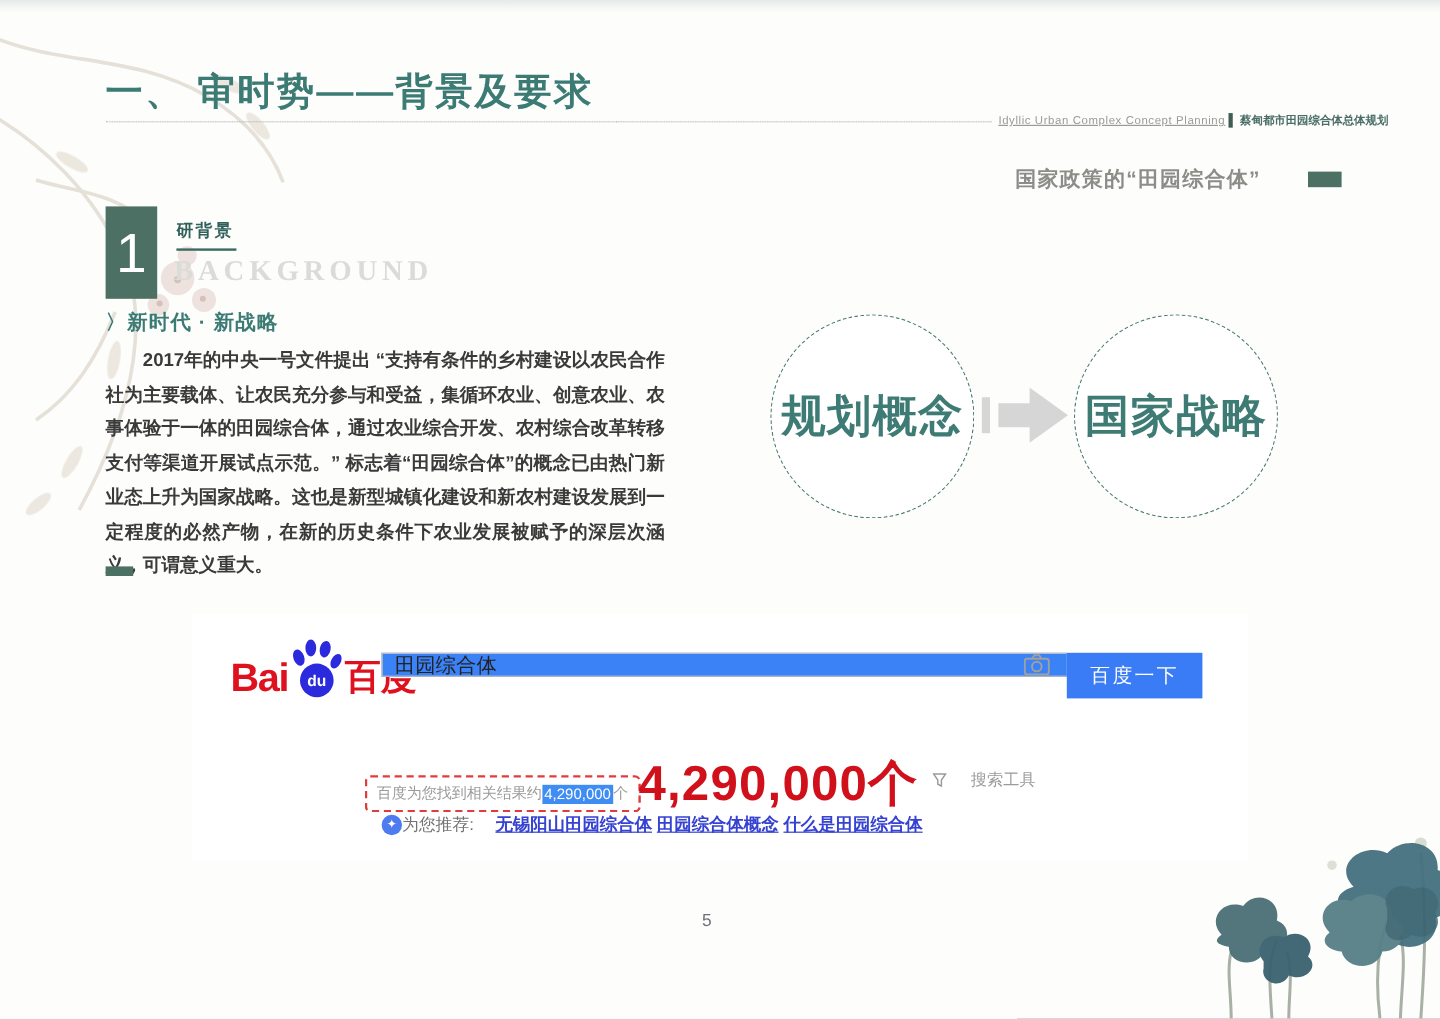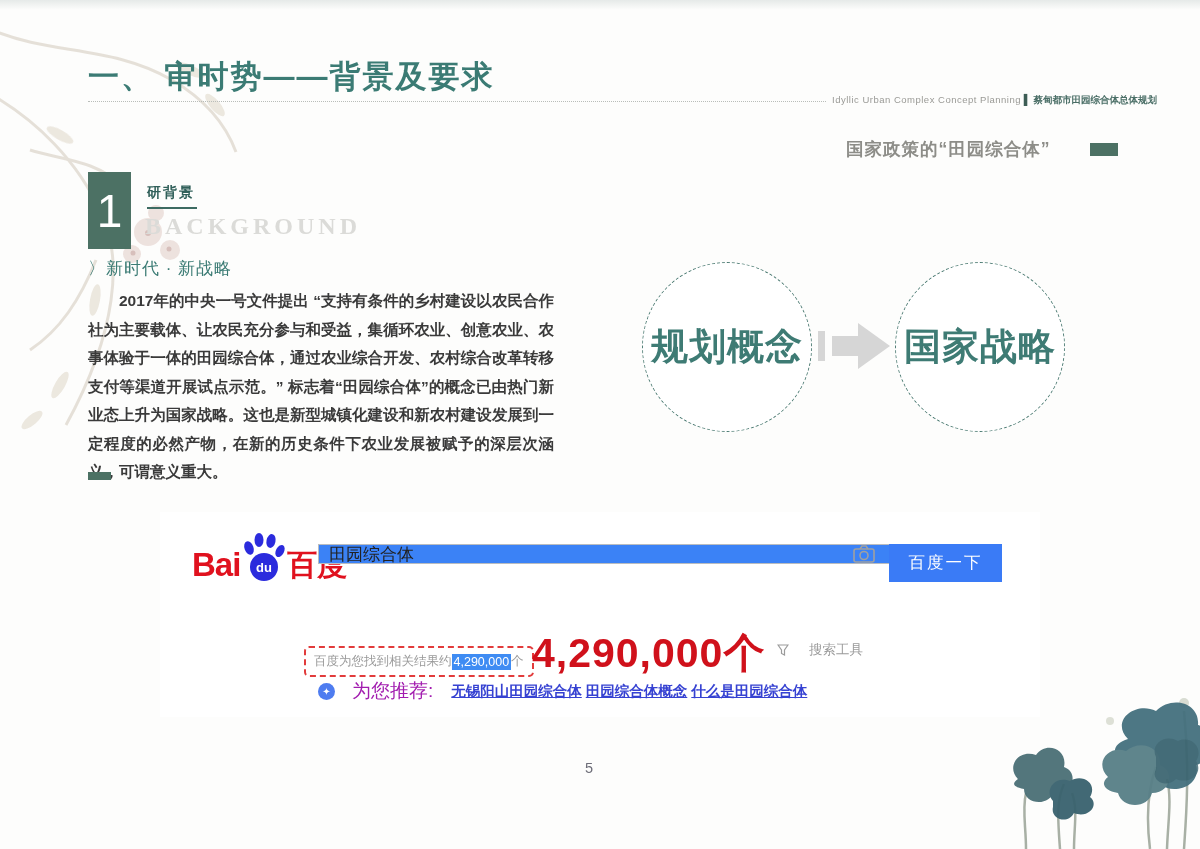--- a/index.html
+++ b/index.html
@@ -14,40 +14,40 @@
   
   .deco-tl { position:absolute; top:0; left:0; pointer-events:none; }
   .deco-br { position:absolute; right:0; bottom:0; pointer-events:none; }
 
   
   .page-title { position:absolute; left:88px; top:56px; font-size:31px; font-weight:bold;
     color:#3b7b74; letter-spacing:2px; }
   .title-rule { position:absolute; left:88px; top:101px; width:738px;
     border-top:1.5px dotted #b9bdb9; }
   .header-note { position:absolute; left:832px; top:94px; font-size:9.5px; white-space:nowrap; }
-  .header-note .en { color:#9a9a96; letter-spacing:.5px; }
+  .header-note .en { color:#9a9a96; letter-spacing:.5px;text-decoration:underline; }
   .header-note .bar { color:#3d5d55; font-size:10px; }
   .header-note .zh { color:#4a6e66; font-weight:bold; }
 
   .topic-right { position:absolute; left:846px; top:137px; font-size:17.5px; font-weight:600;
     color:#8d8d88; letter-spacing:1px; }
   .topic-square { position:absolute; left:1090px; top:143px; width:28px; height:13px;
     background:#4c7164; }
 
   
   .sec-num { position:absolute; left:88px; top:172px; width:43px; height:77px; background:#4c7164;
     color:#fff; font-size:46px; display:flex; align-items:center; justify-content:center;
     font-weight:400; }
   .sec-zh { position:absolute; left:147px; top:184px; font-size:14px; font-weight:bold; color:#31605a; letter-spacing:2px;}
   .sec-underline { position:absolute; left:147px; top:207px; width:50px; height:2px; background:#3d6b62; }
   .sec-en { position:absolute; left:145px; top:213px; font-size:24px; font-weight:bold; color:#dbdbd8;
     font-family:"Liberation Serif","DejaVu Serif",serif; letter-spacing:4px; }
 
   
-  .body-heading { position:absolute; left:88px; top:257px; font-size:17px; font-weight:normal;
+  .body-heading { position:absolute; left:88px; top:257px; font-size:17px; font-weight:bold;
     color:#3b7b74; letter-spacing:1px; }
   .body-para { position:absolute; left:88px; top:287px; width:466px; font-size:15.5px;
     line-height:28.5px; color:#3a3a3a; font-weight:600; text-indent:2em; text-align:justify; }
   .body-dash { position:absolute; left:88px; top:472px; width:23px; height:8px; background:#4c7164; }
 
   
   .circle { position:absolute; top:262px; width:170px; height:170px; border-radius:50%;
     border:1.5px dashed #4f7d75; display:flex; align-items:center; justify-content:center;
     background:#fff; }
   .circle-1 { left:642px; }
@@ -80,21 +80,21 @@
     border:2px dashed #e23b3b; border-radius:5px; display:flex; align-items:center;
     font-size:12.5px; color:#9a9a9a; white-space:nowrap; }
   .bd-statbox .hl { background:#3f8cf3; color:#fff; padding:1px 2px; }
   .bd-bigcount { position:absolute; left:372px; top:-6px; font-size:41px; font-weight:bold;
     color:#d0111b; letter-spacing:1px; white-space:nowrap; }
   .bd-tools { position:absolute; left:617px; top:9px; font-size:13.5px; color:#9b9b9b;
     display:flex; align-items:center; gap:20px; cursor:pointer; }
   .bd-recommend { position:absolute; left:0; top:166px; width:880px; display:flex; align-items:center; }
   .bd-rec-icon { margin-left:158px; width:17px; height:17px; border-radius:50%; background:#4e7cf0;
     color:#fff; font-size:10px; display:flex; align-items:center; justify-content:center; }
-  .bd-rec-label { margin-left:17px; font-size:19px; color:#a21caf; }
+  .bd-rec-label { margin-left:0; font-size:14px; color:#737373; }
   .bd-rec-links { margin-left:18px; display:flex; gap:4px; }
   .bd-rec-links a { font-size:14.5px; font-weight:600; color:#3642d2; text-decoration:underline;
     cursor:pointer; white-space:nowrap; }
 
   .page-number { position:absolute; left:585px; top:760px; font-size:14.5px; color:#6d6d78; }
 </style>
 </head>
 <body>
 
 <div class="slide">

